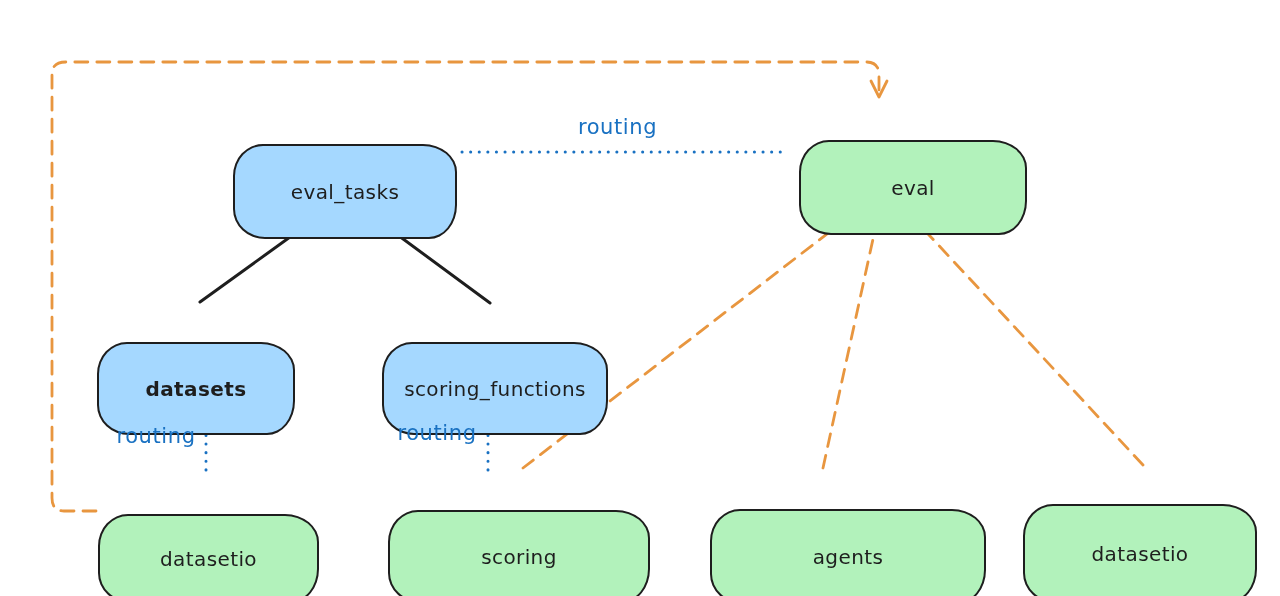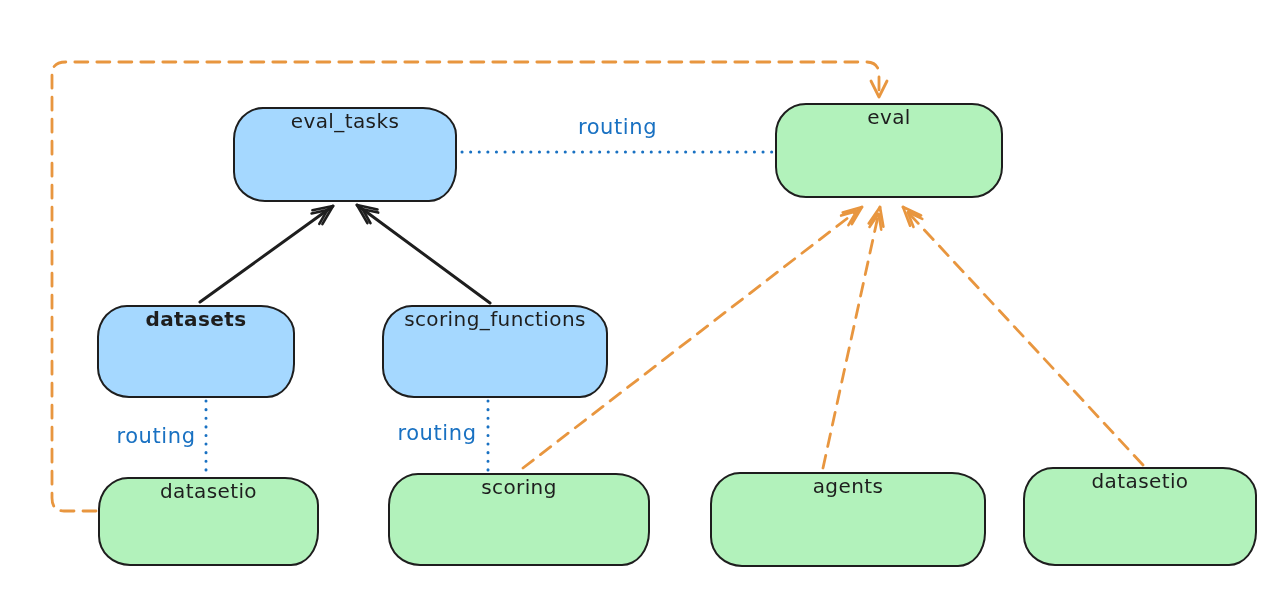--- a/index.html
+++ b/index.html
@@ -1,23 +1,23 @@
 <!DOCTYPE html>
 <html><head>
 <meta charset="utf-8">
 <style>
   html,body{margin:0;padding:0;background:#ffffff;}
   body{width:1280px;height:596px;position:relative;overflow:hidden;
        font-family:"DejaVu Sans",sans-serif;}
   .canvas{position:absolute;inset:0;width:1280px;height:596px;background:#ffffff;}
   .edges{position:absolute;left:0;top:0;width:1280px;height:596px;}
-  .node{position:absolute;display:flex;justify-content:center;
+  .node{position:absolute;display:flex;align-items:center;justify-content:center;
         border:2.6px solid #1e1e1e;color:#1e1e1e;font-size:20px;letter-spacing:.4px;
         border-radius:30px 34px 28px 32px / 32px 28px 34px 30px;
-        box-sizing:border-box;cursor:default;}
+        box-sizing:border-box;cursor:default;margin-top:37px;}
   .node.blue{background:#a5d8ff;}
   .node.green{background:#b2f2bb;}
   .edge-label{position:absolute;color:#1971c2;font-size:21px;font-weight:400;
         letter-spacing:.6px;text-align:center;white-space:nowrap;}
   .node span{pointer-events:none;}
 </style>
 </head>
 <body>
 
 <div class="canvas">
@@ -46,21 +46,21 @@
 
     <path d="M 206 401 L 206 474" stroke="#1971c2" stroke-width="3" stroke-dasharray="0.1 8.5" stroke-linecap="round"></path>
 
     <path d="M 488 401 L 488 470" stroke="#1971c2" stroke-width="3" stroke-dasharray="0.1 8.5" stroke-linecap="round"></path>
   </svg>
 
   <div class="node blue" style="left:233px;top:107px;width:224px;height:95px;">
     <span>eval_tasks</span>
   </div>
 
-  <div class="node green" style="left:775px;top:103px;width:228px;height:95px;border-radius:31px;">
+  <div class="node green" style="left:799px;top:103px;width:228px;height:95px;">
     <span>eval</span>
   </div>
 
   <div class="node blue" style="left:97px;top:305px;width:198px;height:93px;font-weight:bold;">
     <span>datasets</span>
   </div>
 
   <div class="node blue" style="left:382px;top:305px;width:226px;height:93px;">
     <span>scoring_functions</span>
   </div>

